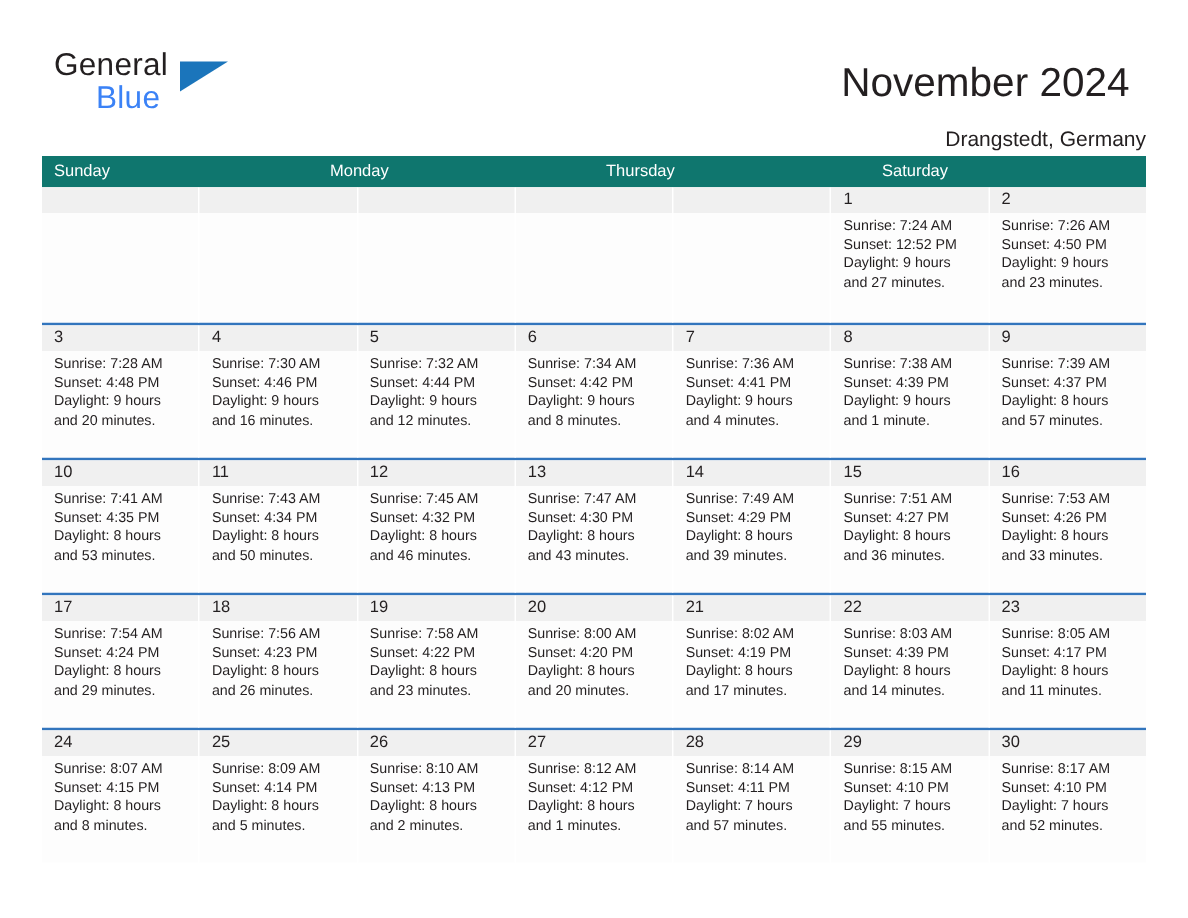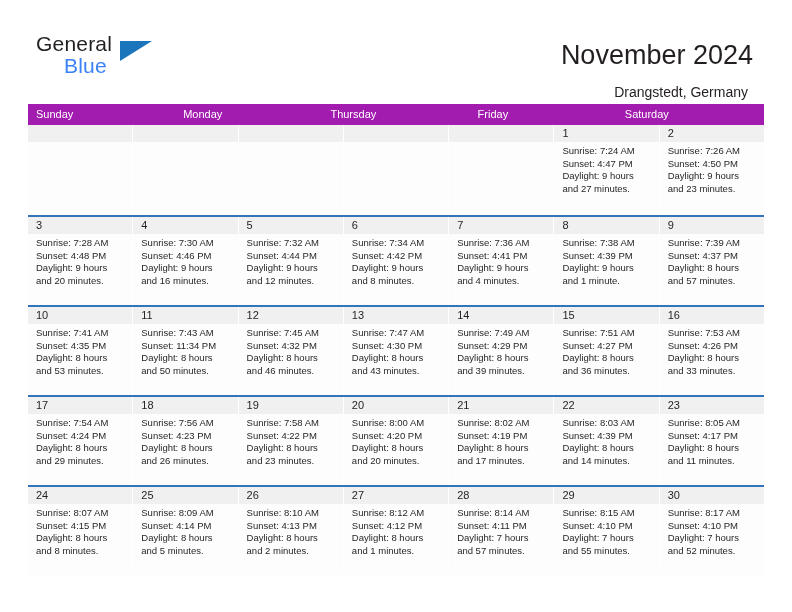--- a/index.html
+++ b/index.html
@@ -75,35 +75,35 @@
     color: #231f20;
     line-height: 32px;
     white-space: nowrap;
     font-weight: normal;
     margin: 11px;
   }
   .cal-subtitle {
     font-size: 14px;
     color: #231f20;
     line-height: 20px;
-    margin: 6px 16px 0 0;
+    margin: 6px 0 0 0;
     white-space: nowrap;
     font-weight: normal;
   }
 
   
   .calendar {
     position: absolute;
     left: 28px;
     top: 104px;
     width: 736px;
   }
   .dow-row {
     display: flex;
-    background: #a21caf;
+    background: #0f766e;
     height: 21px;
   }
   .dow {
     flex: 1 1 0;
     color: #ffffff;
     font-size: 11px;
     line-height: 21px;
     padding-left: 8px;
     box-sizing: border-box;
     white-space: nowrap;
@@ -169,21 +169,20 @@
     </div>
 
   </div>
 
   <div class="calendar">
 
     <div class="dow-row">
       <div class="dow">Sunday</div>
       <div class="dow">Monday</div>
       <div class="dow">Thursday</div>
-      <div class="dow">Friday</div>
       <div class="dow">Saturday</div>
     </div>
 
     <div id="weeks-container">
         <div class="week first">
           <div class="daycell">
             <div class="daynum-band">
               <div class="daynum"></div>
             </div>
           </div>
@@ -206,21 +205,21 @@
             <div class="daynum-band">
               <div class="daynum"></div>
             </div>
           </div>
           <div class="daycell">
             <div class="daynum-band">
               <div class="daynum">1</div>
             </div>
             <div class="details">
               <div>Sunrise: 7:24 AM</div>
-              <div>Sunset: 4:47 PM</div>
+              <div>Sunset: 12:52 PM</div>
               <div>Daylight: 9 hours</div>
               <div>and 27 minutes.</div>
             </div>
           </div>
           <div class="daycell">
             <div class="daynum-band">
               <div class="daynum">2</div>
             </div>
             <div class="details">
               <div>Sunrise: 7:26 AM</div>
@@ -320,21 +319,21 @@
               <div>Daylight: 8 hours</div>
               <div>and 53 minutes.</div>
             </div>
           </div>
           <div class="daycell">
             <div class="daynum-band">
               <div class="daynum">11</div>
             </div>
             <div class="details">
               <div>Sunrise: 7:43 AM</div>
-              <div>Sunset: 11:34 PM</div>
+              <div>Sunset: 4:34 PM</div>
               <div>Daylight: 8 hours</div>
               <div>and 50 minutes.</div>
             </div>
           </div>
           <div class="daycell">
             <div class="daynum-band">
               <div class="daynum">12</div>
             </div>
             <div class="details">
               <div>Sunrise: 7:45 AM</div>

